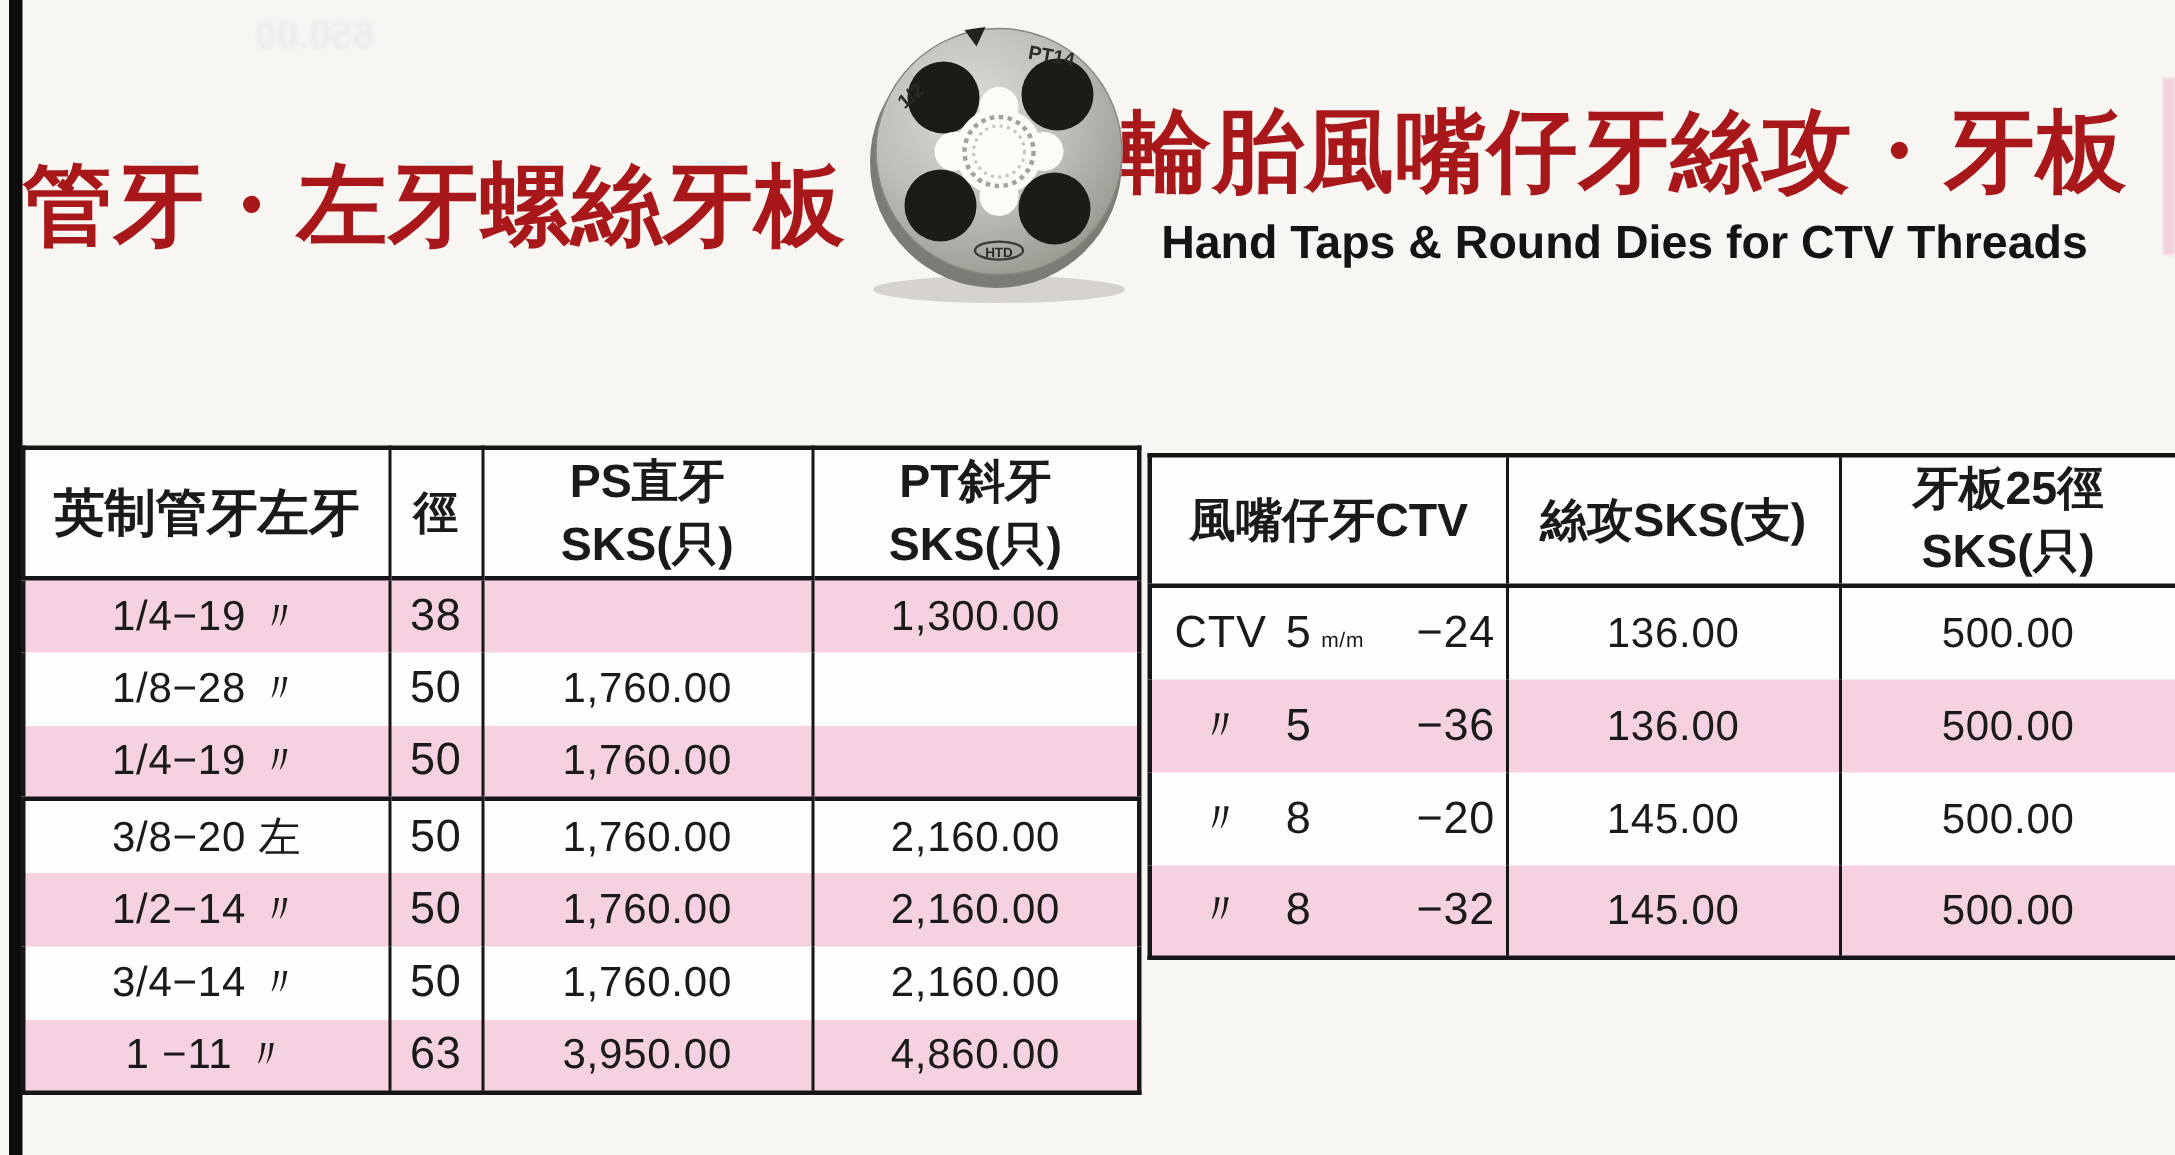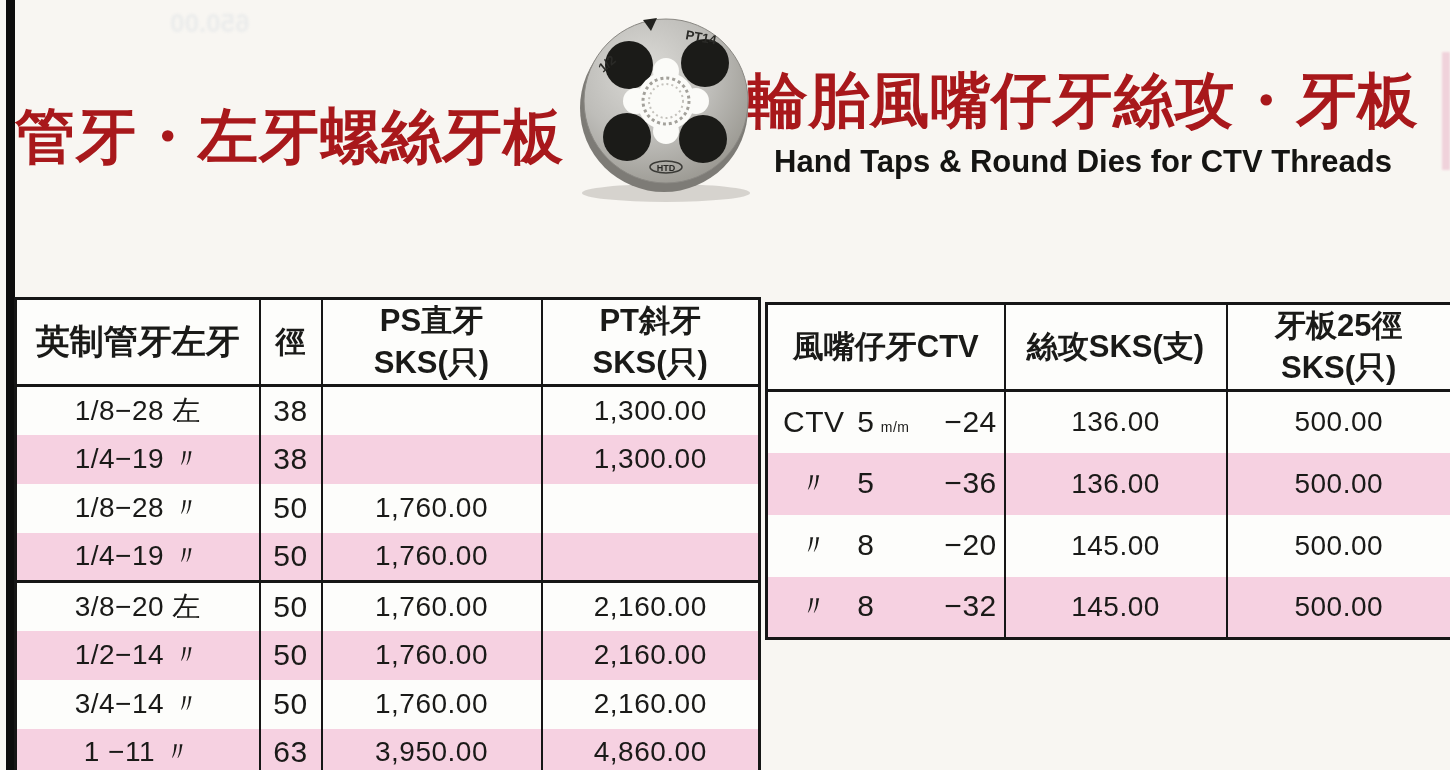--- a/index.html
+++ b/index.html
@@ -151,26 +151,20 @@
       </colgroup>
     <thead>
       <tr>
         <th class="h-spec">英制管牙左牙</th>
         <th class="h-dia">徑</th>
         <th class="h-ps">PS直牙SKS(只)</th>
         <th class="h-pt">PT斜牙SKS(只)</th>
       </tr>
     </thead>
     <tbody>
-      <tr>
-        <td>1/8−28 左</td>
-        <td class="c-dia">38</td>
-        <td></td>
-        <td>1,300.00</td>
-      </tr>
       <tr class="pink">
         <td>1/4−19 〃</td>
         <td class="c-dia">38</td>
         <td></td>
         <td>1,300.00</td>
       </tr>
       <tr>
         <td>1/8−28 〃</td>
         <td class="c-dia">50</td>
         <td>1,760.00</td>

